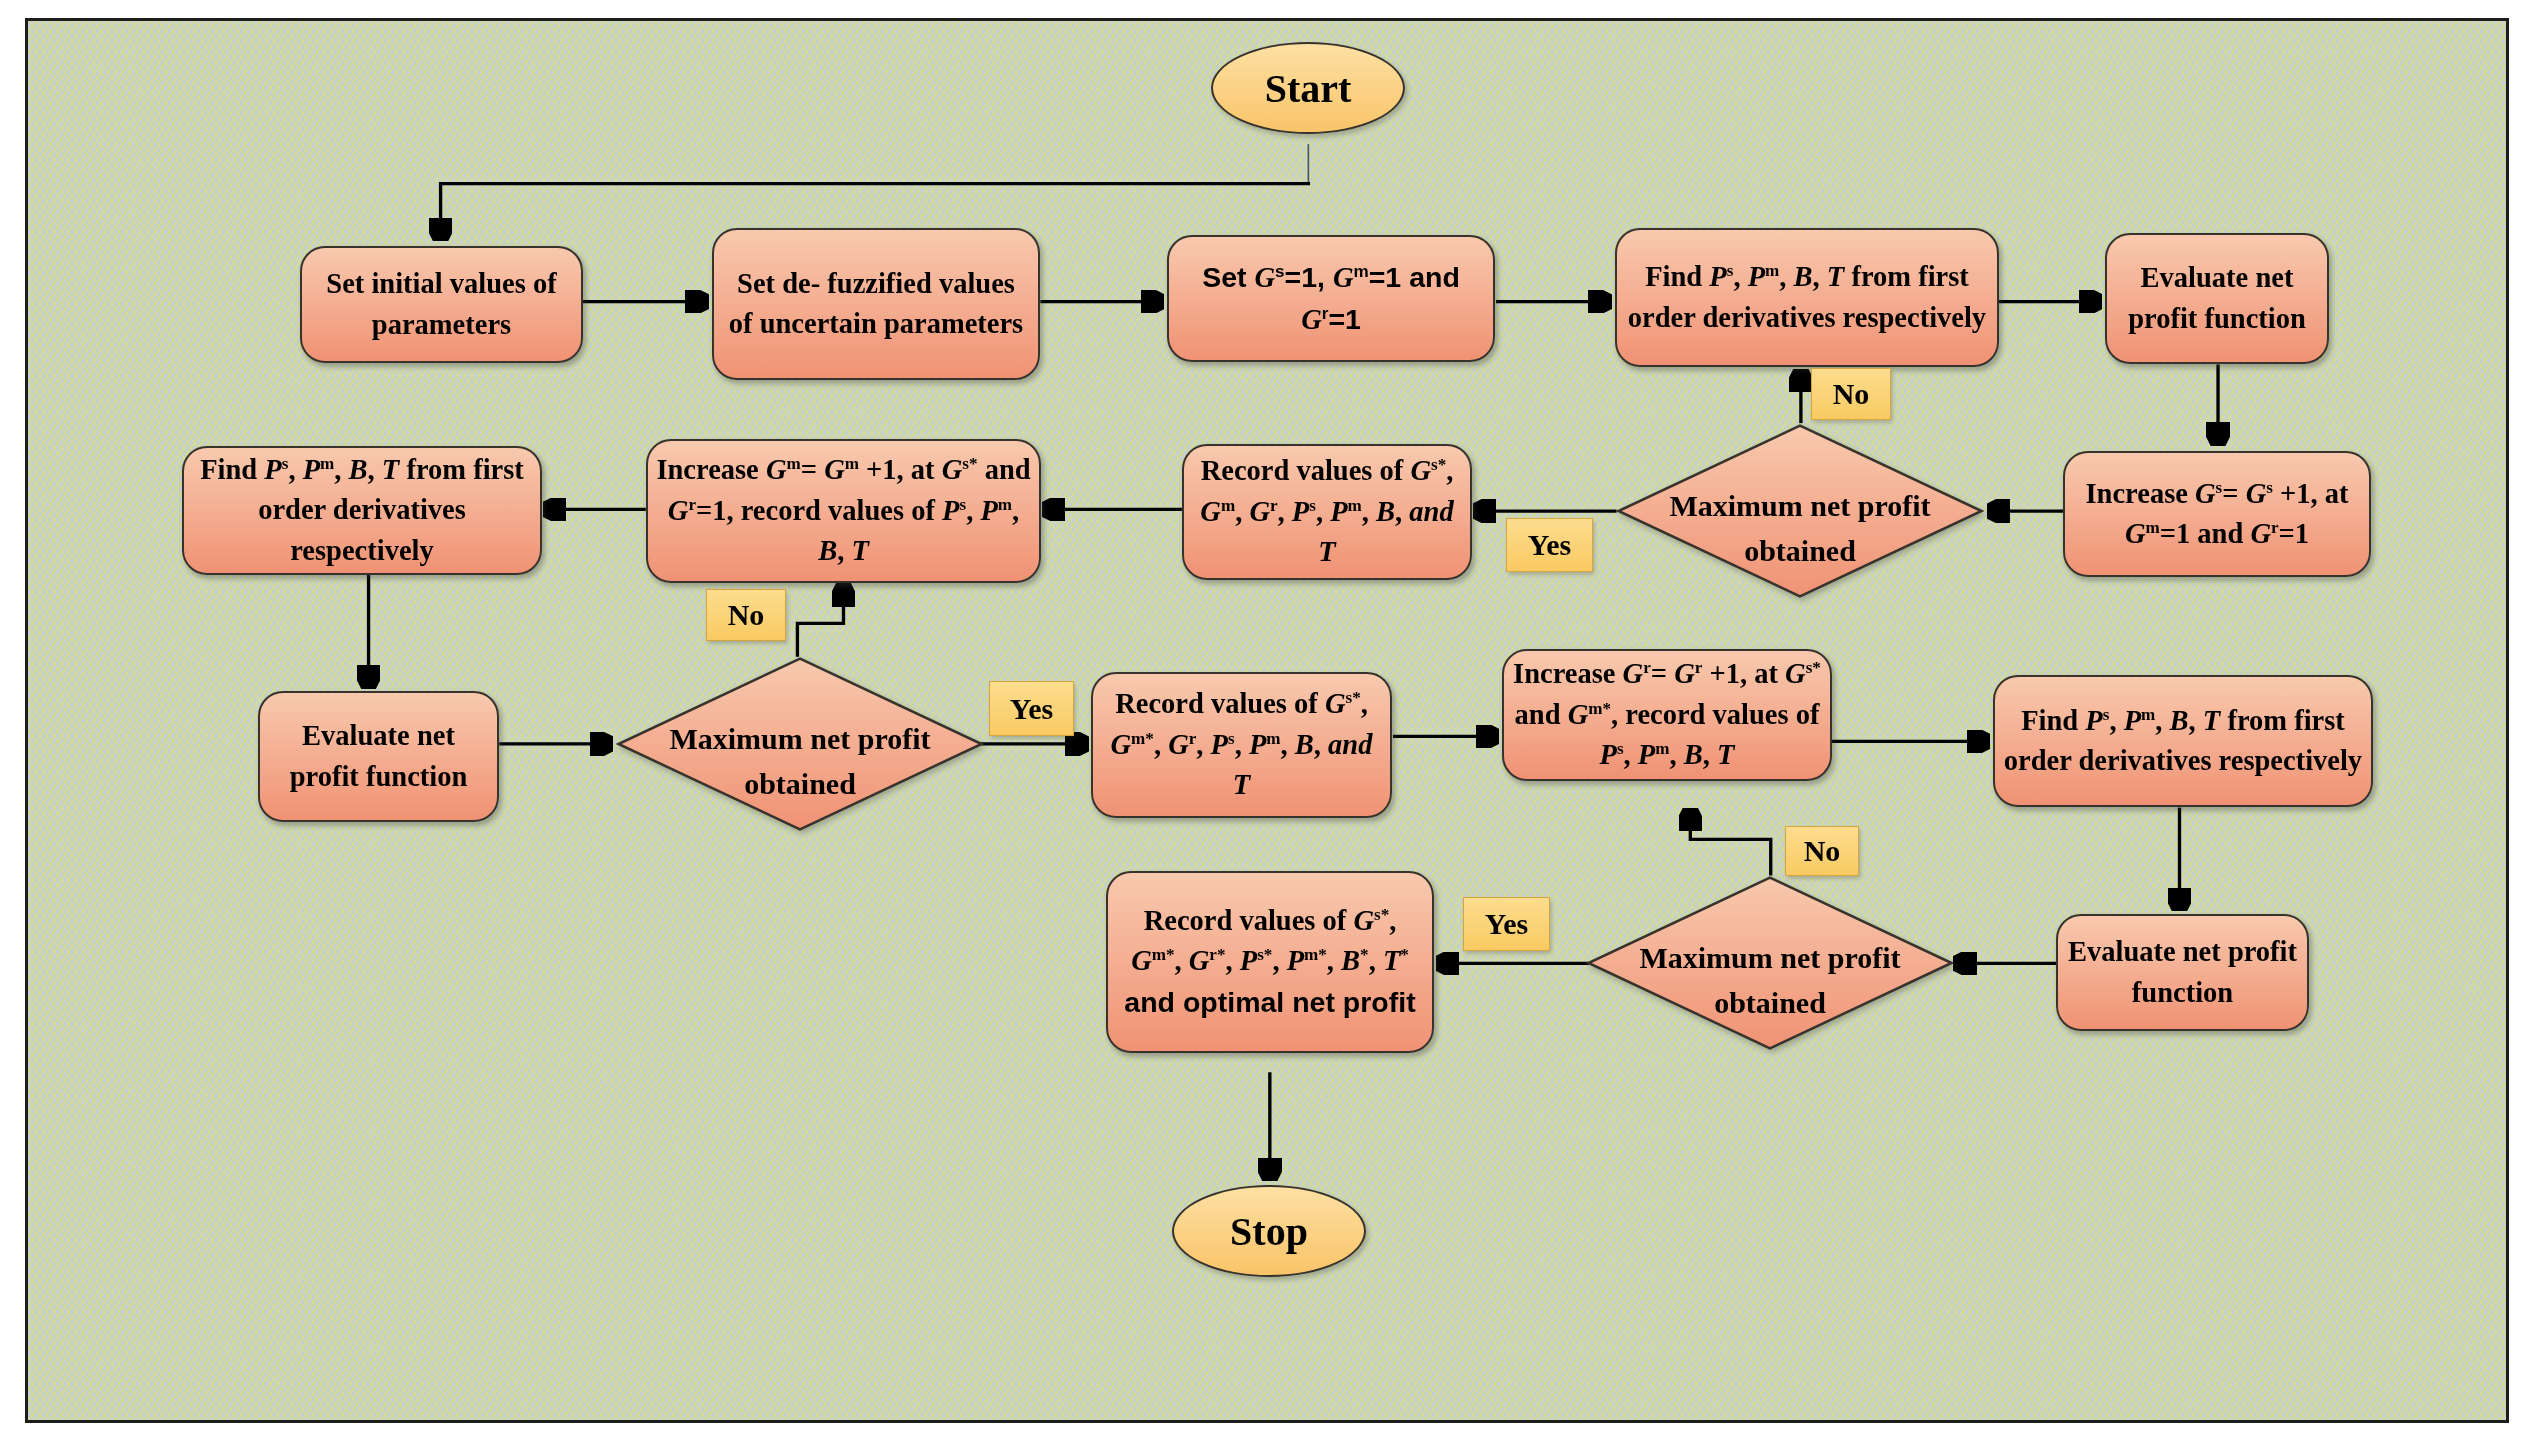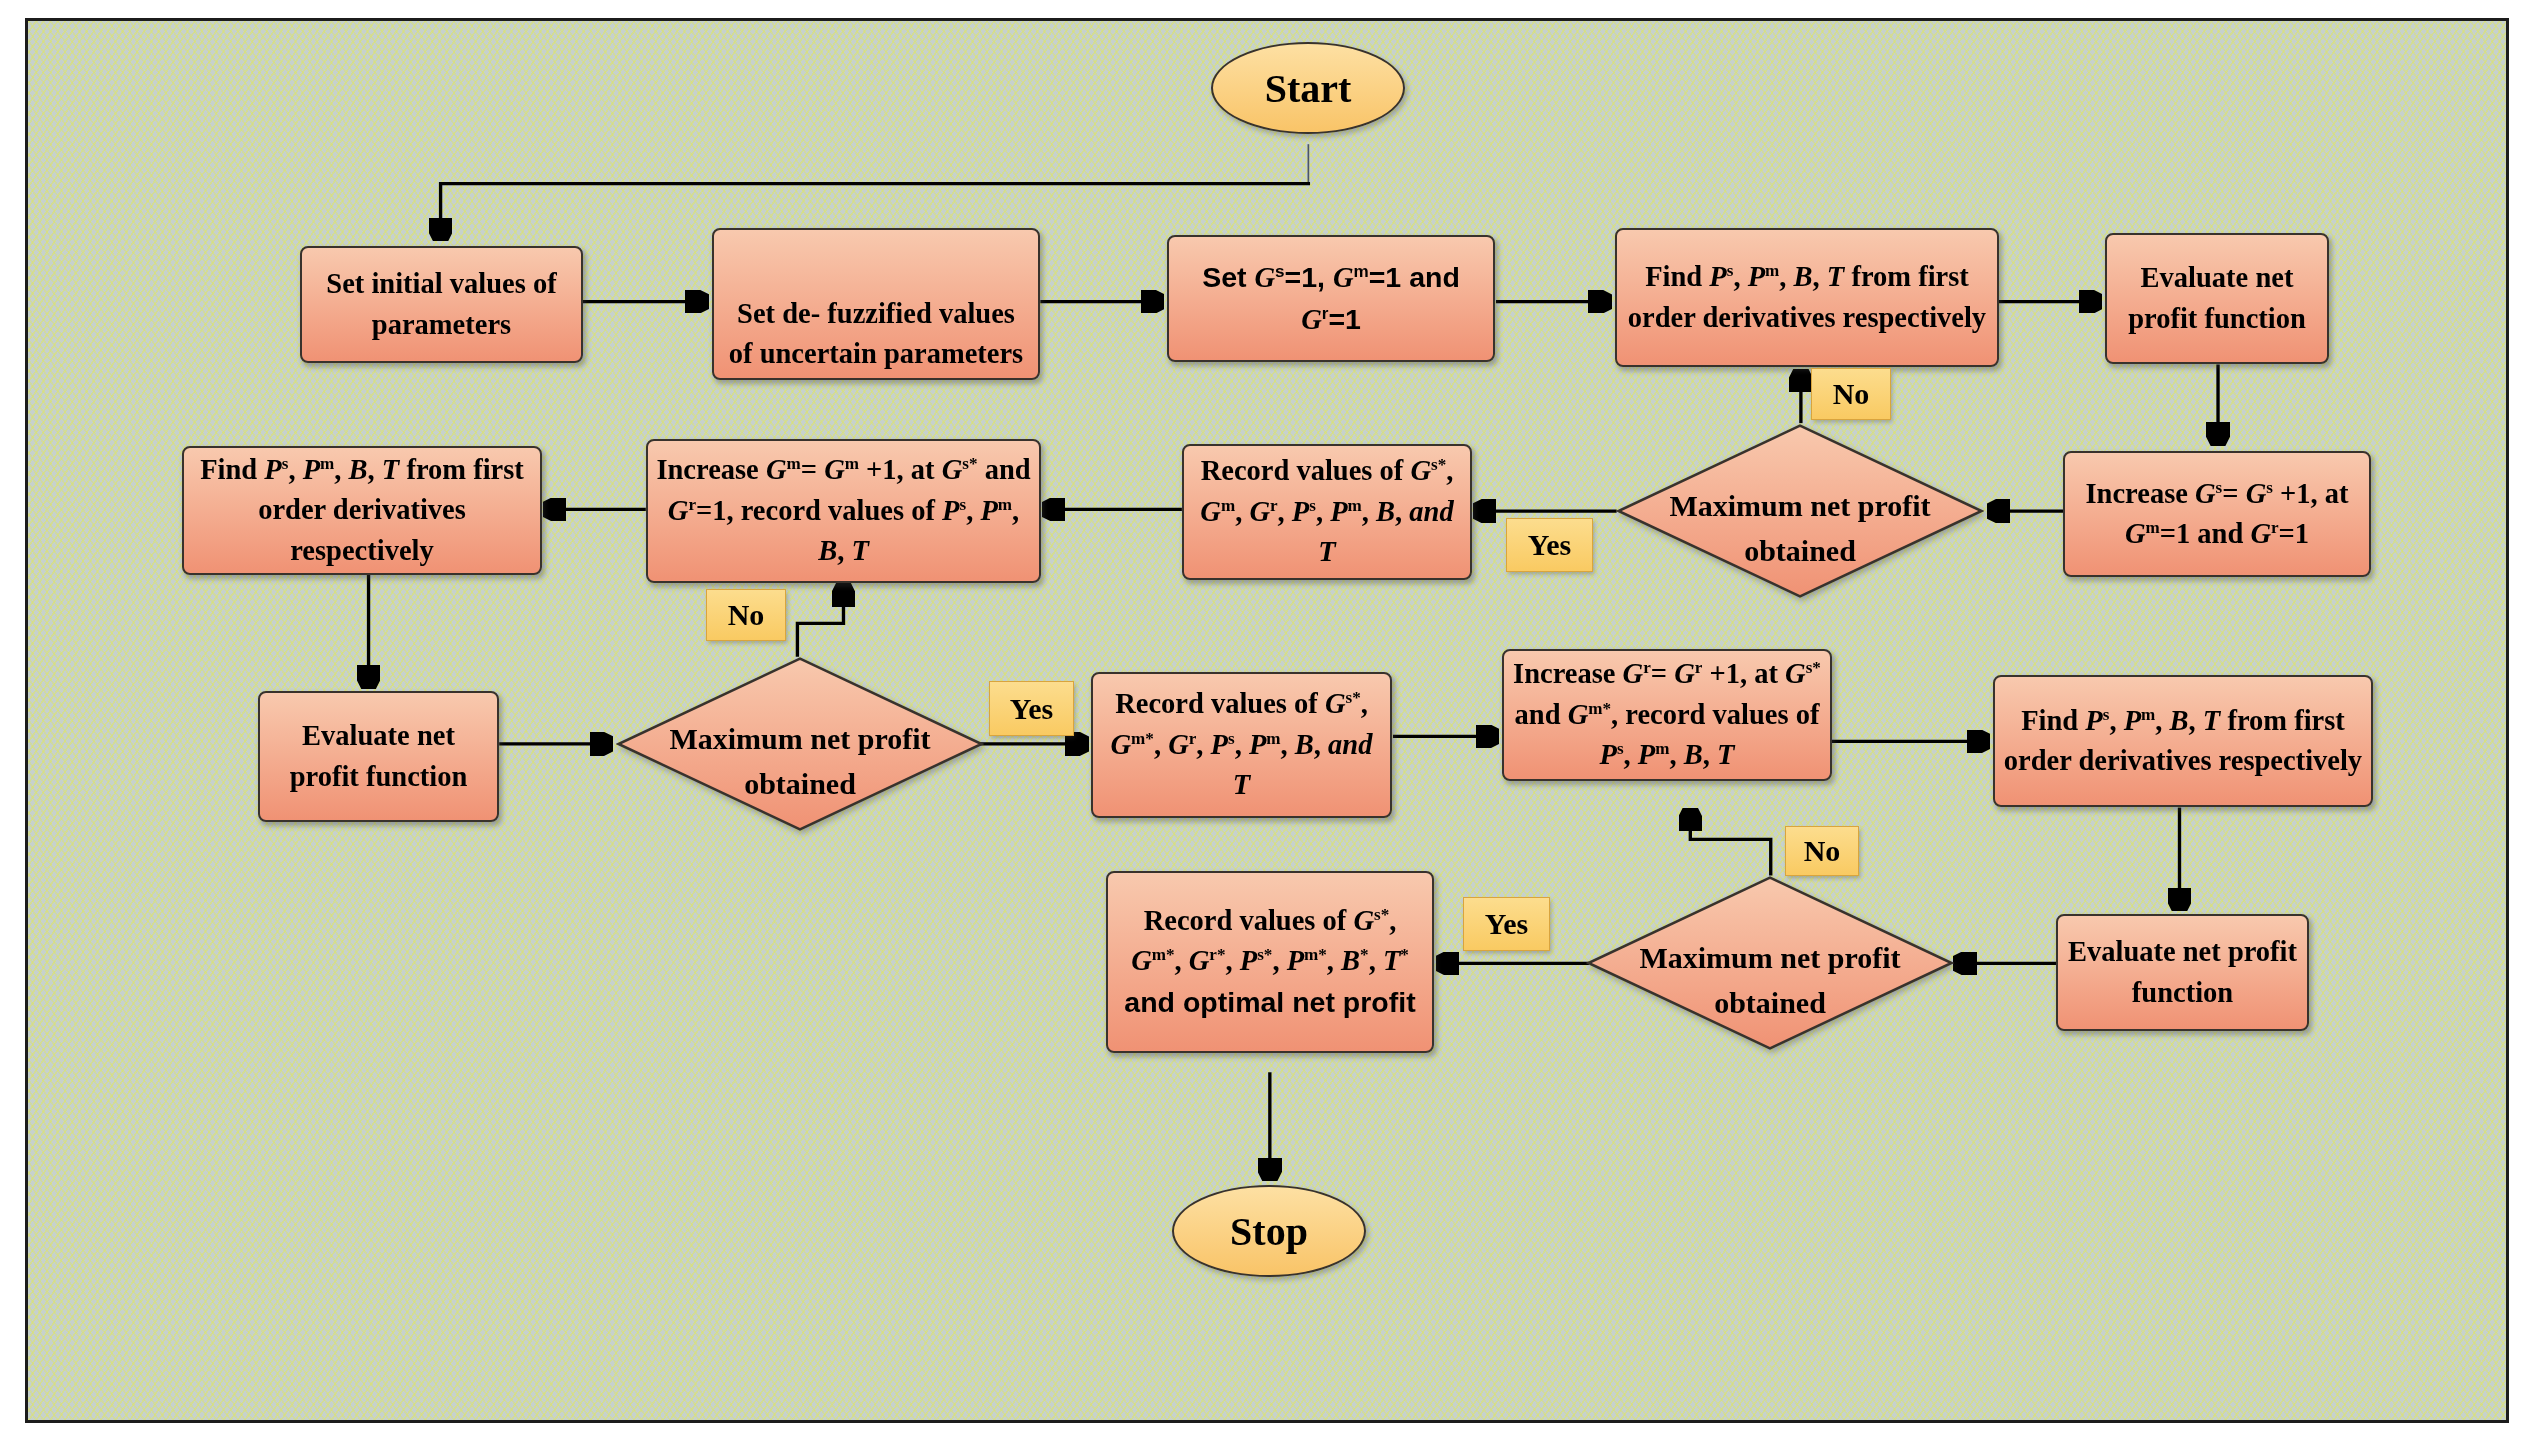--- a/index.html
+++ b/index.html
@@ -7,21 +7,21 @@
   .frame{position:absolute;left:25px;top:18.4px;width:2484px;height:1405px;box-sizing:border-box;
     border:3.3px solid #1c1c1c;
     background-color:#c6d1cd;
     background-image:
       repeating-linear-gradient(125deg, rgba(221,228,106,.55) 0 1.7px, rgba(255,255,255,0) 1.7px 5.9px),
       repeating-linear-gradient(55deg, rgba(219,226,110,.45) 0 1.7px, rgba(255,255,255,0) 1.7px 5.9px);}
   .wires{position:absolute;left:0;top:0;z-index:1;}
   .wires path{fill:none;stroke:var(--arrow,#000);stroke-width:4;}
   .wires path.thin{stroke:#4a5568;stroke-width:2;}
   .box{position:absolute;z-index:2;box-sizing:border-box;display:flex;align-items:center;justify-content:center;
-    text-align:center;border:2.5px solid var(--border,#38322c);border-radius:8px;
+    text-align:center;border:2.5px solid var(--border,#38322c);border-radius:25px;
     background:linear-gradient(180deg,var(--process-fill-top,#f8c9ae) 0%,var(--process-fill-bottom,#f09274) 100%);
     font-weight:bold;font-size:28.5px;line-height:1.42;color:#000;padding:3.3px 8.4px;
     box-shadow:2.5px 3.3px 5px rgba(60,60,60,.35);}
   .sansbox{font-family:"Liberation Sans",sans-serif;}
   .sans{font-family:"Liberation Sans",sans-serif;}
   .mv{font-family:"Liberation Serif",serif;font-style:italic;font-weight:bold;}
   sup{font-size:60%;line-height:0;vertical-align:super;}
   .term{position:absolute;z-index:2;box-sizing:border-box;display:flex;align-items:center;justify-content:center;
     border:2.5px solid var(--border,#38322c);border-radius:50%;
     background:linear-gradient(180deg,var(--terminal-fill-top,#fde0a3) 0%,var(--terminal-fill-bottom,#f9c468) 100%);
@@ -72,21 +72,21 @@
     <path d="M1516 1280 V1406" marker-end="url(#ah)"></path>
   </svg>
 
   <div class="term" style="left:1211px;top:42px;width:194px;height:92px;">
     <span>Start</span>
   </div>
 
   <div class="box" style="left:300px;top:246px;width:283px;height:117px;">
     <span>Set initial values of parameters</span>
   </div>
-  <div class="box" style="left:712px;top:228px;width:328px;height:152px;align-items:flex-end;">
+  <div class="box" style="left:712px;top:228px;width:328px;height:152px;">
     <span>Set de- fuzzified values of uncertain parameters</span>
   </div>
   <div class="box sansbox" style="left:1167px;top:235px;width:328px;height:127px;">
     <span>Set <i class="mv">G</i><sup>s</sup>=1, <i class="mv">G</i><sup>m</sup>=1 and <i class="mv">G</i><sup>r</sup>=1</span>
   </div>
   <div class="box" style="left:1615px;top:228px;width:384px;height:139px;">
     <span>Find <i class="mv">P</i><sup>s</sup>, <i class="mv">P</i><sup>m</sup>, <i class="mv">B</i>, <i class="mv">T</i> from first order derivatives respectively</span>
   </div>
   <div class="box" style="left:2105px;top:233px;width:224px;height:131px;">
     <span>Evaluate net profit function</span>

